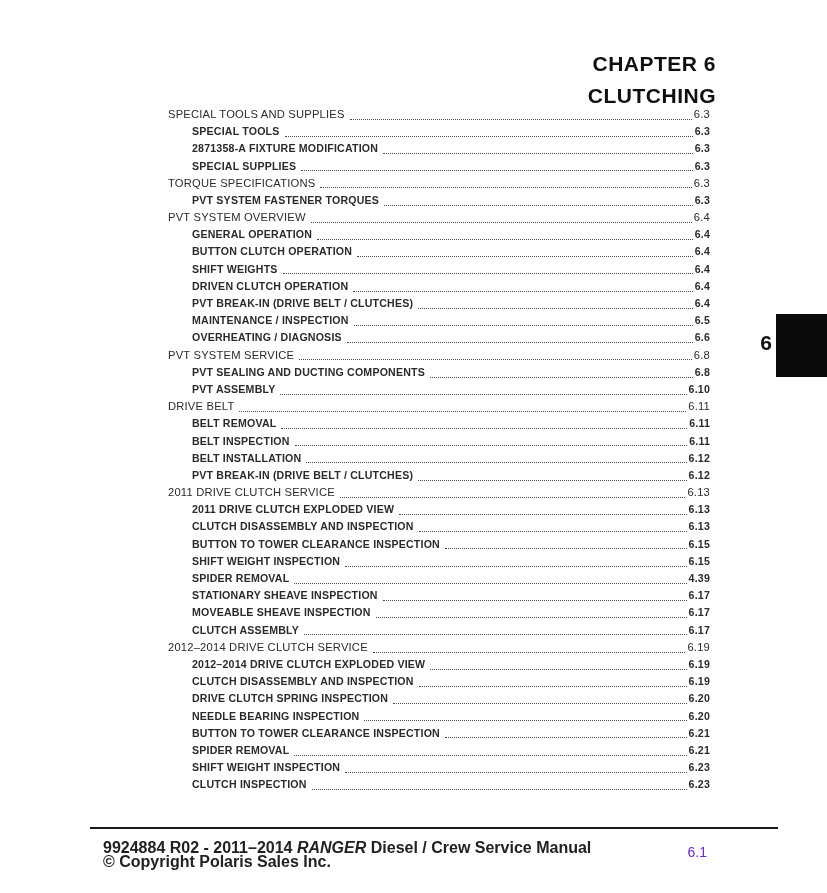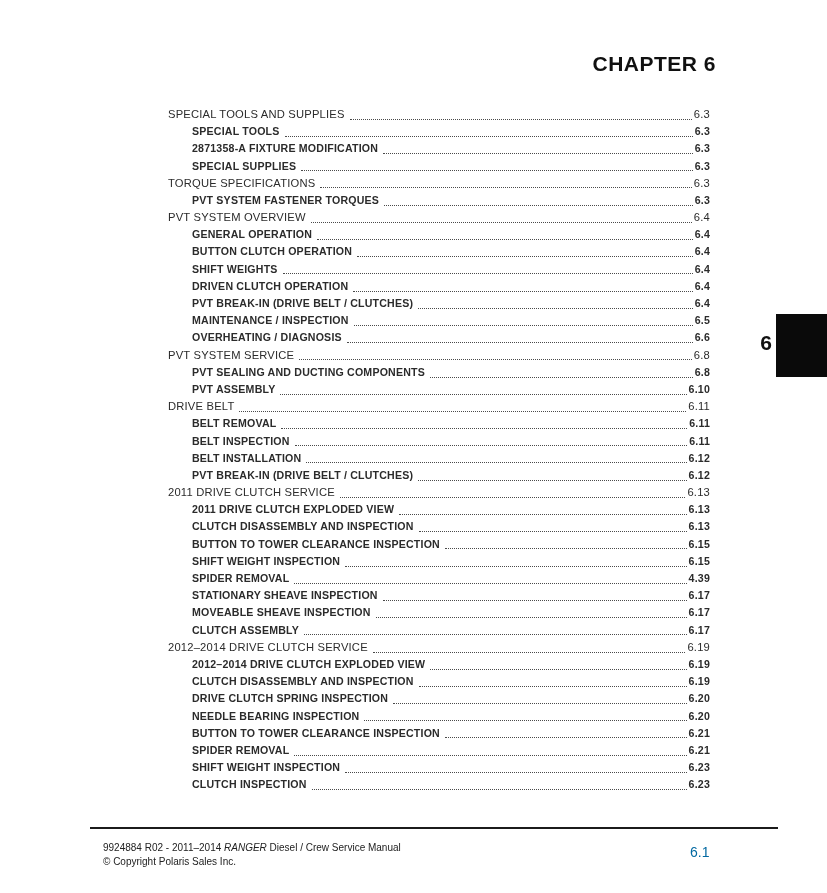--- a/index.html
+++ b/index.html
@@ -84,42 +84,45 @@
     top: 827px;
     left: 90px;
     width: 688px;
     height: 2px;
     background: #1b1b1b;
   }
   .footer-text {
     position: absolute;
     top: 841px;
     left: 103px;
-    font-size: 10px;
+    font-size: 16px;
     line-height: 14px;
     color: #222;
     white-space: nowrap;
+    font-weight: bold;
   }
   .footer-text em { font-style: italic; }
   .page-number {
     position: absolute;
     top: 844px;
-    left: 690px;
+    left: 660px;
     width: 47px;
+    text-align: right;
     font-size: 14px;
-    color: #0369a1;
+    color: #6d28d9;
   }
 </style>
 </head>
 <body>
 
 <div class="page">
 
   <div class="chapter-title">
     <div>CHAPTER 6</div>
+    <div>CLUTCHING</div>
   </div>
 
   <div class="toc" id="toc">
       <div class="toc-row lvl0">
       <span class="toc-label">SPECIAL TOOLS AND SUPPLIES</span>
       <span class="toc-leader"></span>
       <span class="toc-page">6.3</span>
     </div>
       <div class="toc-row lvl1">
       <span class="toc-label">SPECIAL TOOLS</span>

